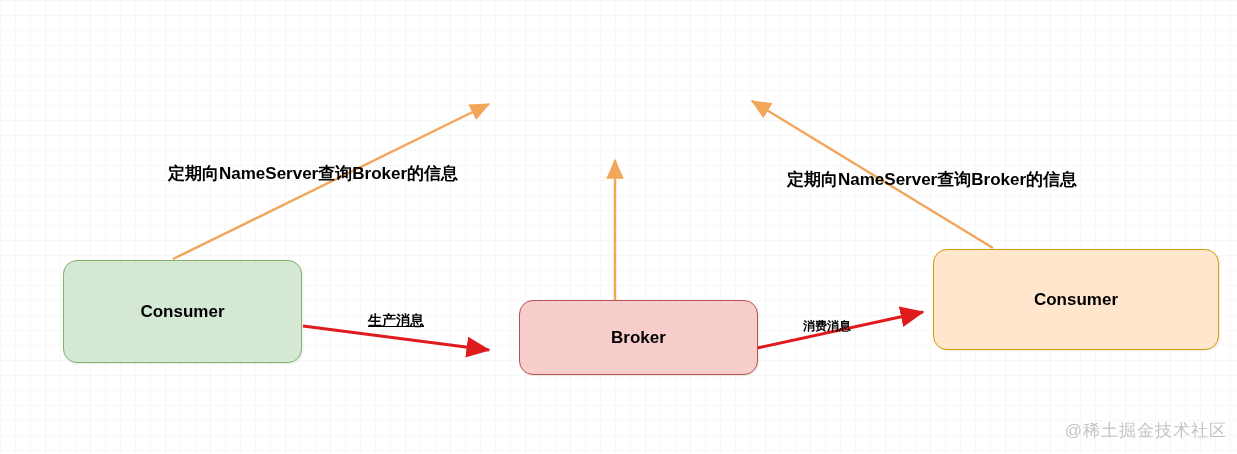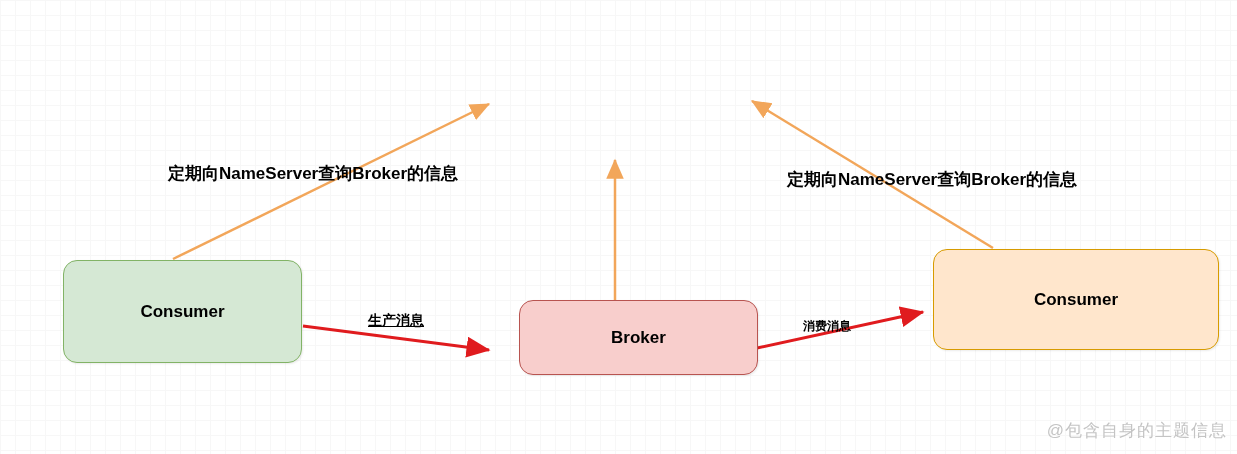--- a/index.html
+++ b/index.html
@@ -94,15 +94,15 @@
 
   <div class="node node-consumer">
     <span>Consumer</span>
   </div>
 
   <div class="edge-label lbl-producer-ns">定期向NameServer查询Broker的信息</div>
   <div class="edge-label lbl-consumer-ns">定期向NameServer查询Broker的信息</div>
   <div class="edge-label lbl-produce-msg">生产消息</div>
   <div class="edge-label lbl-consume-msg">消费消息</div>
 
-  <div class="watermark">@包含自身的主题信息</div>
+  <div class="watermark">@稀土掘金技术社区</div>
 
 </div>
 
 </body></html>

